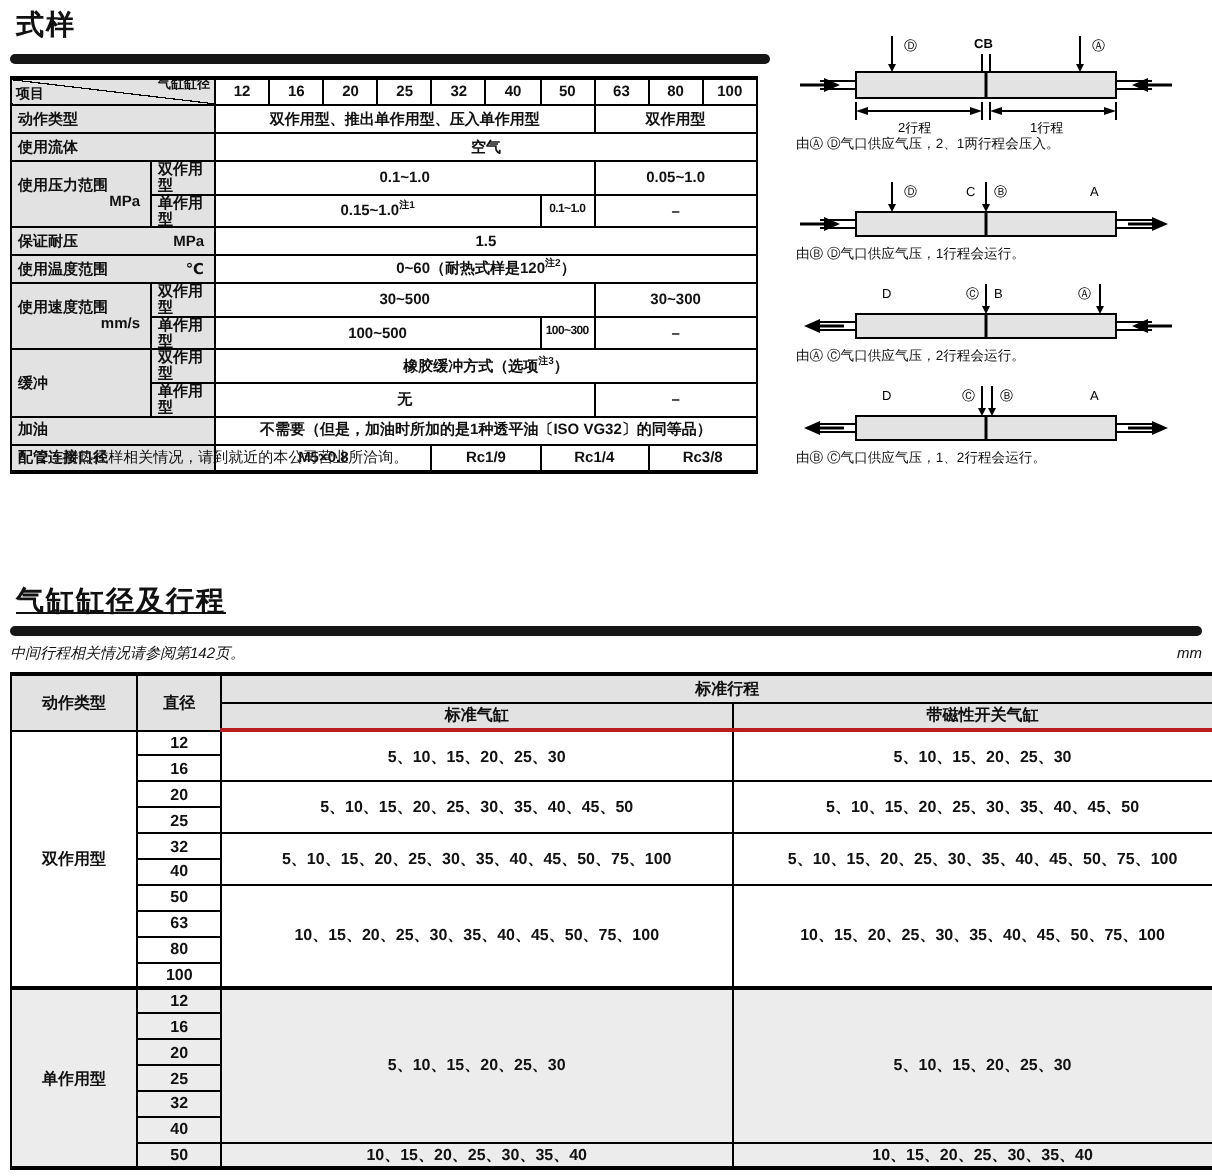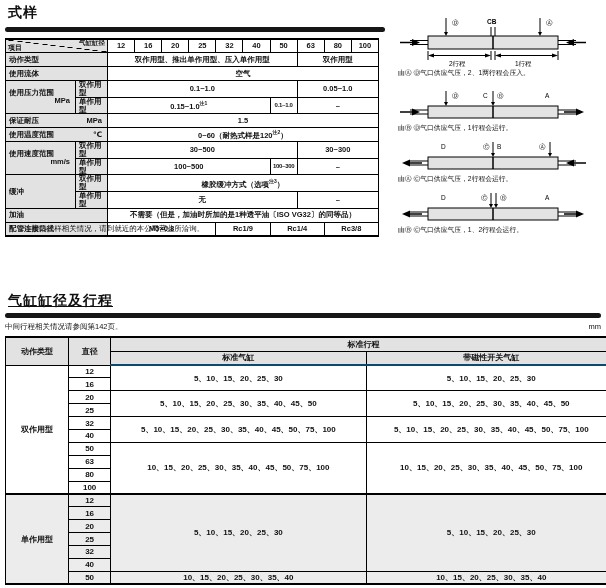--- a/index.html
+++ b/index.html
@@ -28,25 +28,25 @@
 
   
   .diagrams { width:208px; }
   .diag { margin-bottom:12px; }
   .diag svg { display:block; }
   .cap { font-size:6.8px; line-height:8px; margin-top:1px; white-space:nowrap; }
   .dg-txt { font-size:6.5px; font-family:"Liberation Sans","DejaVu Sans",sans-serif; }
   .dg-txt.b { font-weight:bold; }
 
   
-  .note-row { width:596px; font-size:7.5px; display:flex; justify-content:space-between; align-items:flex-start; }
+  .note-row { width:596px; font-size:7.5px; display:flex; justify-content:space-between; align-items:flex-start;font-style:italic; }
   .stroke { width:612px; font-size:8px; border:1px solid #000; border-top:2px solid #000; border-bottom:2px solid #000; }
   .stroke td, .stroke th { border:1px solid #000; padding:0 1px; text-align:center; vertical-align:middle; overflow:hidden;font-weight:bold; }
   .stroke thead th { background:#e2e2e2; font-weight:bold; height:14px; }
-  .stroke thead tr.h2 th { border-bottom:2px solid #0c4a6e; }
+  .stroke thead tr.h2 th { border-bottom:2px solid #b91c1c; }
   .stroke tbody tr { height:12.9px; }
   .stroke .dia { font-weight:bold; }
   .stroke .act { font-weight:bold; background:#fff; }
   .stroke tr.sgl td { background:#ececec; border-top-color:#000; }
   .stroke tr.sgl-first td { border-top:2px solid #000; }
 </style>
 </head>
 <body>
 
 <div class="abs sec-title" style="left:8px; top:4px;">式样</div>

